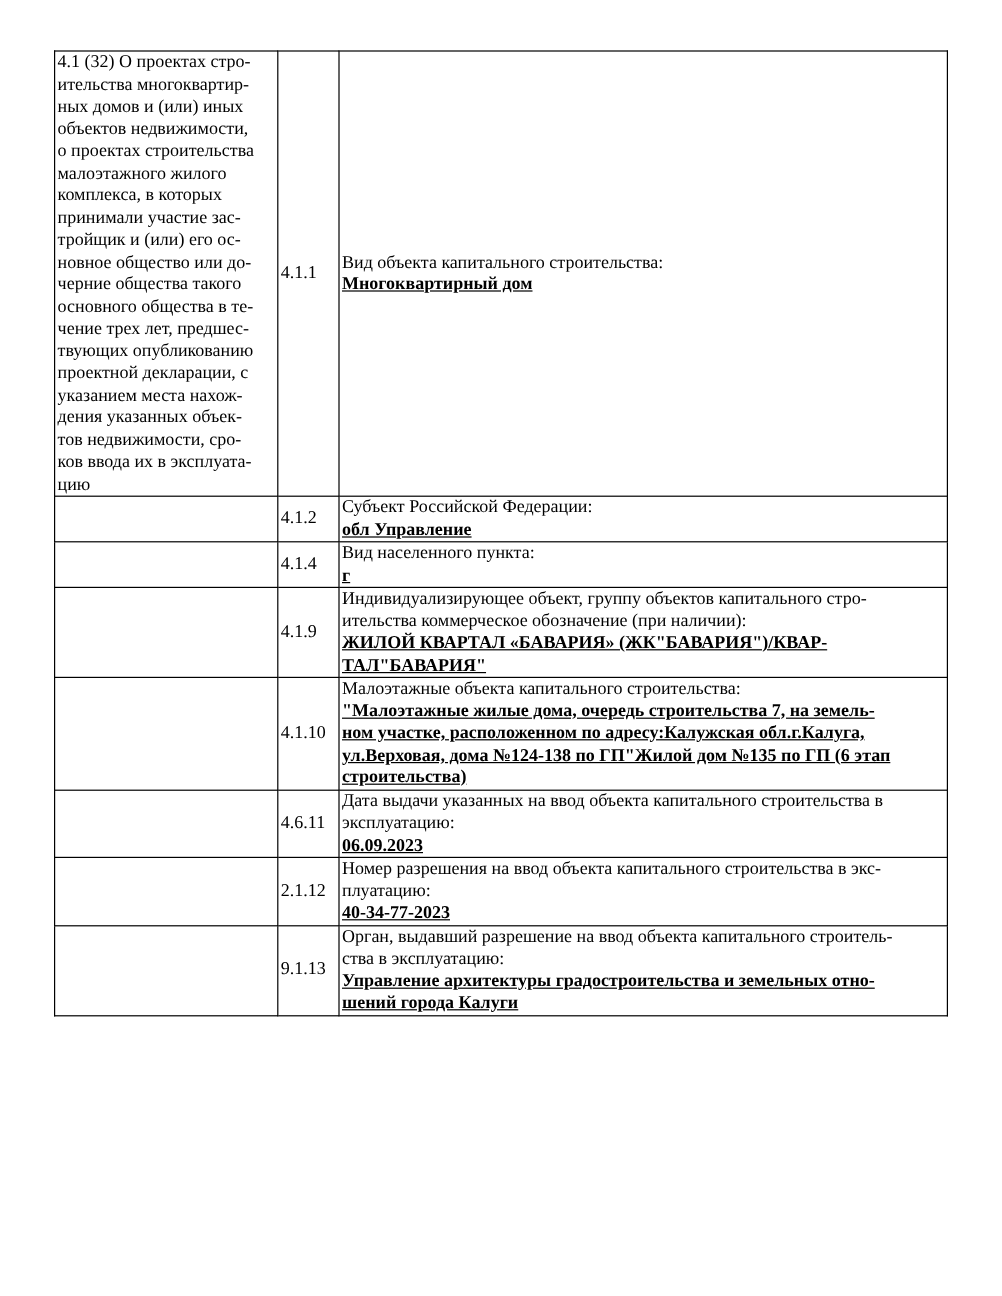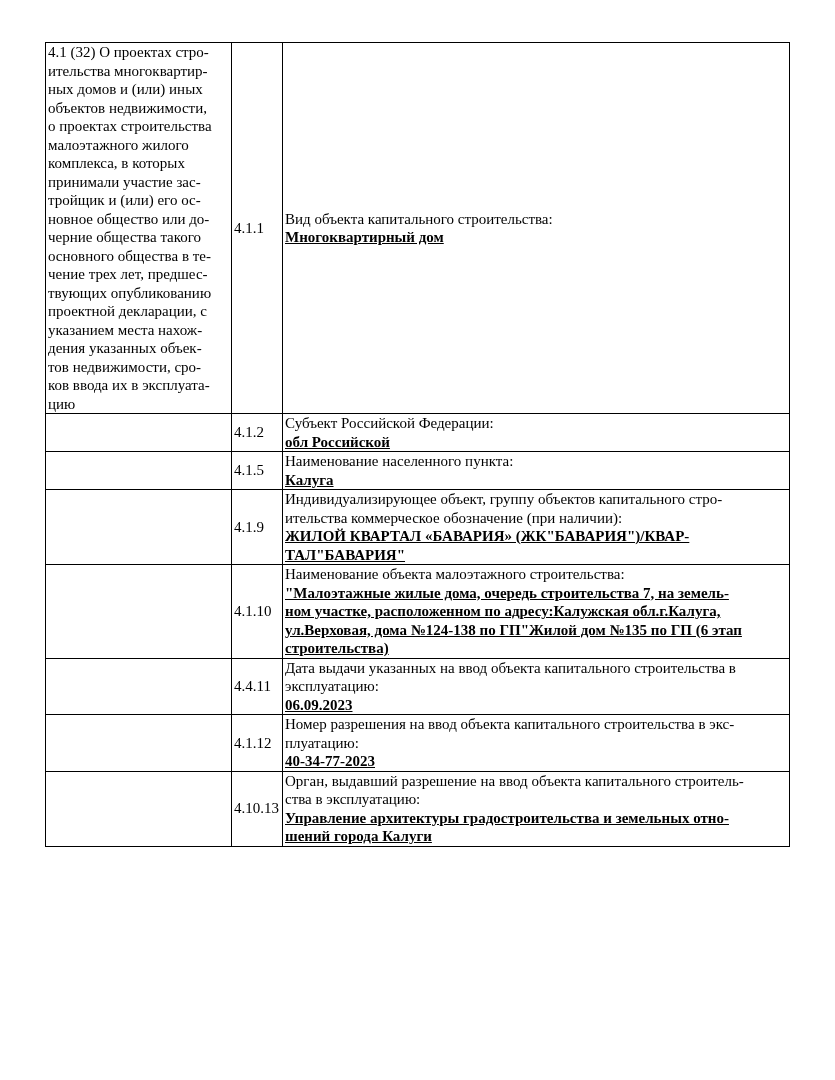--- a/index.html
+++ b/index.html
@@ -97,36 +97,36 @@
         </td>
       </tr>
 
       <tr>
         <td class="col-desc"></td>
         <td class="col-num">
           <span class="num-text">4.1.2</span>
         </td>
         <td class="col-content">
           <span class="label">Субъект Российской Федерации:</span>
-          <span class="value-line"><span class="prefix"></span><span class="value">обл Российской</span></span>
+          <span class="value-line"><span class="prefix"></span><span class="value">обл Управление</span></span>
         </td>
       </tr>
-
 
 
       <tr>
         <td class="col-desc"></td>
         <td class="col-num">
-          <span class="num-text">4.1.5</span>
+          <span class="num-text">4.1.4</span>
         </td>
         <td class="col-content">
-          <span class="label">Наименование населенного пункта:</span>
-          <span class="value-line"><span class="prefix"></span><span class="value">Калуга</span></span>
+          <span class="label">Вид населенного пункта:</span>
+          <span class="value-line"><span class="prefix"></span><span class="value">г</span></span>
         </td>
       </tr>
+
 
 
 
 
       <tr>
         <td class="col-desc"></td>
         <td class="col-num">
           <span class="num-text">4.1.9</span>
         </td>
         <td class="col-content">
@@ -136,56 +136,56 @@
 ТАЛ"БАВАРИЯ"</span></span>
         </td>
       </tr>
 
       <tr>
         <td class="col-desc"></td>
         <td class="col-num">
           <span class="num-text">4.1.10</span>
         </td>
         <td class="col-content">
-          <span class="label">Наименование объекта малоэтажного строительства:</span>
+          <span class="label">Малоэтажные объекта капитального строительства:</span>
           <span class="value-line"><span class="prefix"></span><span class="value">"Малоэтажные жилые дома, очередь строительства 7, на земель-
 ном участке, расположенном по адресу:Калужская обл.г.Калуга,
 ул.Верховая, дома №124-138 по ГП"Жилой дом №135 по ГП (6 этап
 строительства)</span></span>
         </td>
       </tr>
 
       <tr>
         <td class="col-desc"></td>
         <td class="col-num">
-          <span class="num-text">4.4.11</span>
+          <span class="num-text">4.6.11</span>
         </td>
         <td class="col-content">
           <span class="label">Дата выдачи указанных на ввод объекта капитального строительства в
 эксплуатацию:</span>
           <span class="value-line"><span class="prefix"></span><span class="value">06.09.2023</span></span>
         </td>
       </tr>
 
       <tr>
         <td class="col-desc"></td>
         <td class="col-num">
-          <span class="num-text">4.1.12</span>
+          <span class="num-text">2.1.12</span>
         </td>
         <td class="col-content">
           <span class="label">Номер разрешения на ввод объекта капитального строительства в экс-
 плуатацию:</span>
           <span class="value-line"><span class="prefix"></span><span class="value">40-34-77-2023</span></span>
         </td>
       </tr>
 
       <tr>
         <td class="col-desc"></td>
         <td class="col-num">
-          <span class="num-text">4.10.13</span>
+          <span class="num-text">9.1.13</span>
         </td>
         <td class="col-content">
           <span class="label">Орган, выдавший разрешение на ввод объекта капитального строитель-
 ства в эксплуатацию:</span>
           <span class="value-line"><span class="prefix"></span><span class="value">Управление архитектуры градостроительства и земельных отно-
 шений города Калуги</span></span>
         </td>
       </tr>
 
     </tbody>

